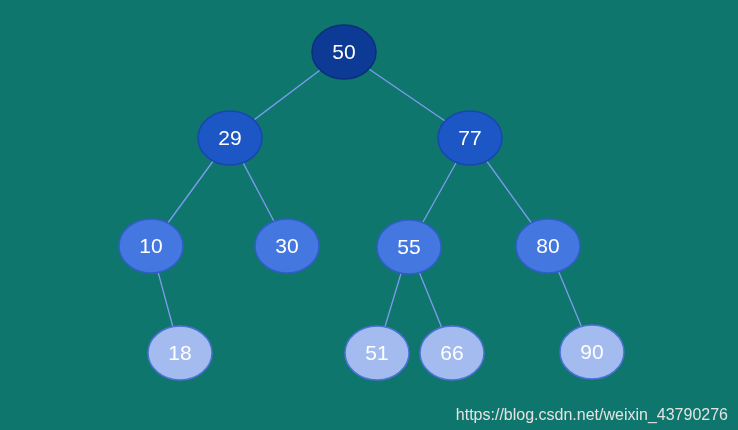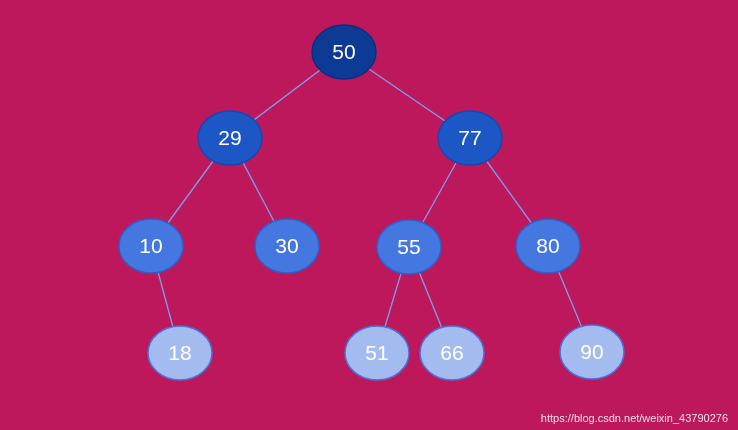--- a/index.html
+++ b/index.html
@@ -1,35 +1,35 @@
 <!DOCTYPE html>
 <html><head>
 <meta charset="utf-8">
 <style>
   html, body { margin: 0; padding: 0; }
   body { font-family: "Liberation Sans", sans-serif; background: #ffffff; }
   .stage {
     position: relative;
     width: 738px;
     height: 430px;
-    background: #be185d;
+    background: #0f766e;
     overflow: hidden;
     text-align: right;
   }
   svg.tree { position: absolute; left: 0; top: 0; }
   svg.tree text {
     font-family: "Liberation Sans", sans-serif;
     font-size: 21px;
     text-anchor: middle;
   }
   .watermark {
     position: absolute;
     right: 10px;
     bottom: 6px;
-    font-size: 11px;
+    font-size: 16px;
     color: #e3e3e3;
     white-space: nowrap;
     user-select: none;
   }
 </style>
 </head>
 <body>
 
 <div class="stage">
   <svg class="tree" id="tree-svg" width="738" height="430" viewBox="0 0 738 430">

